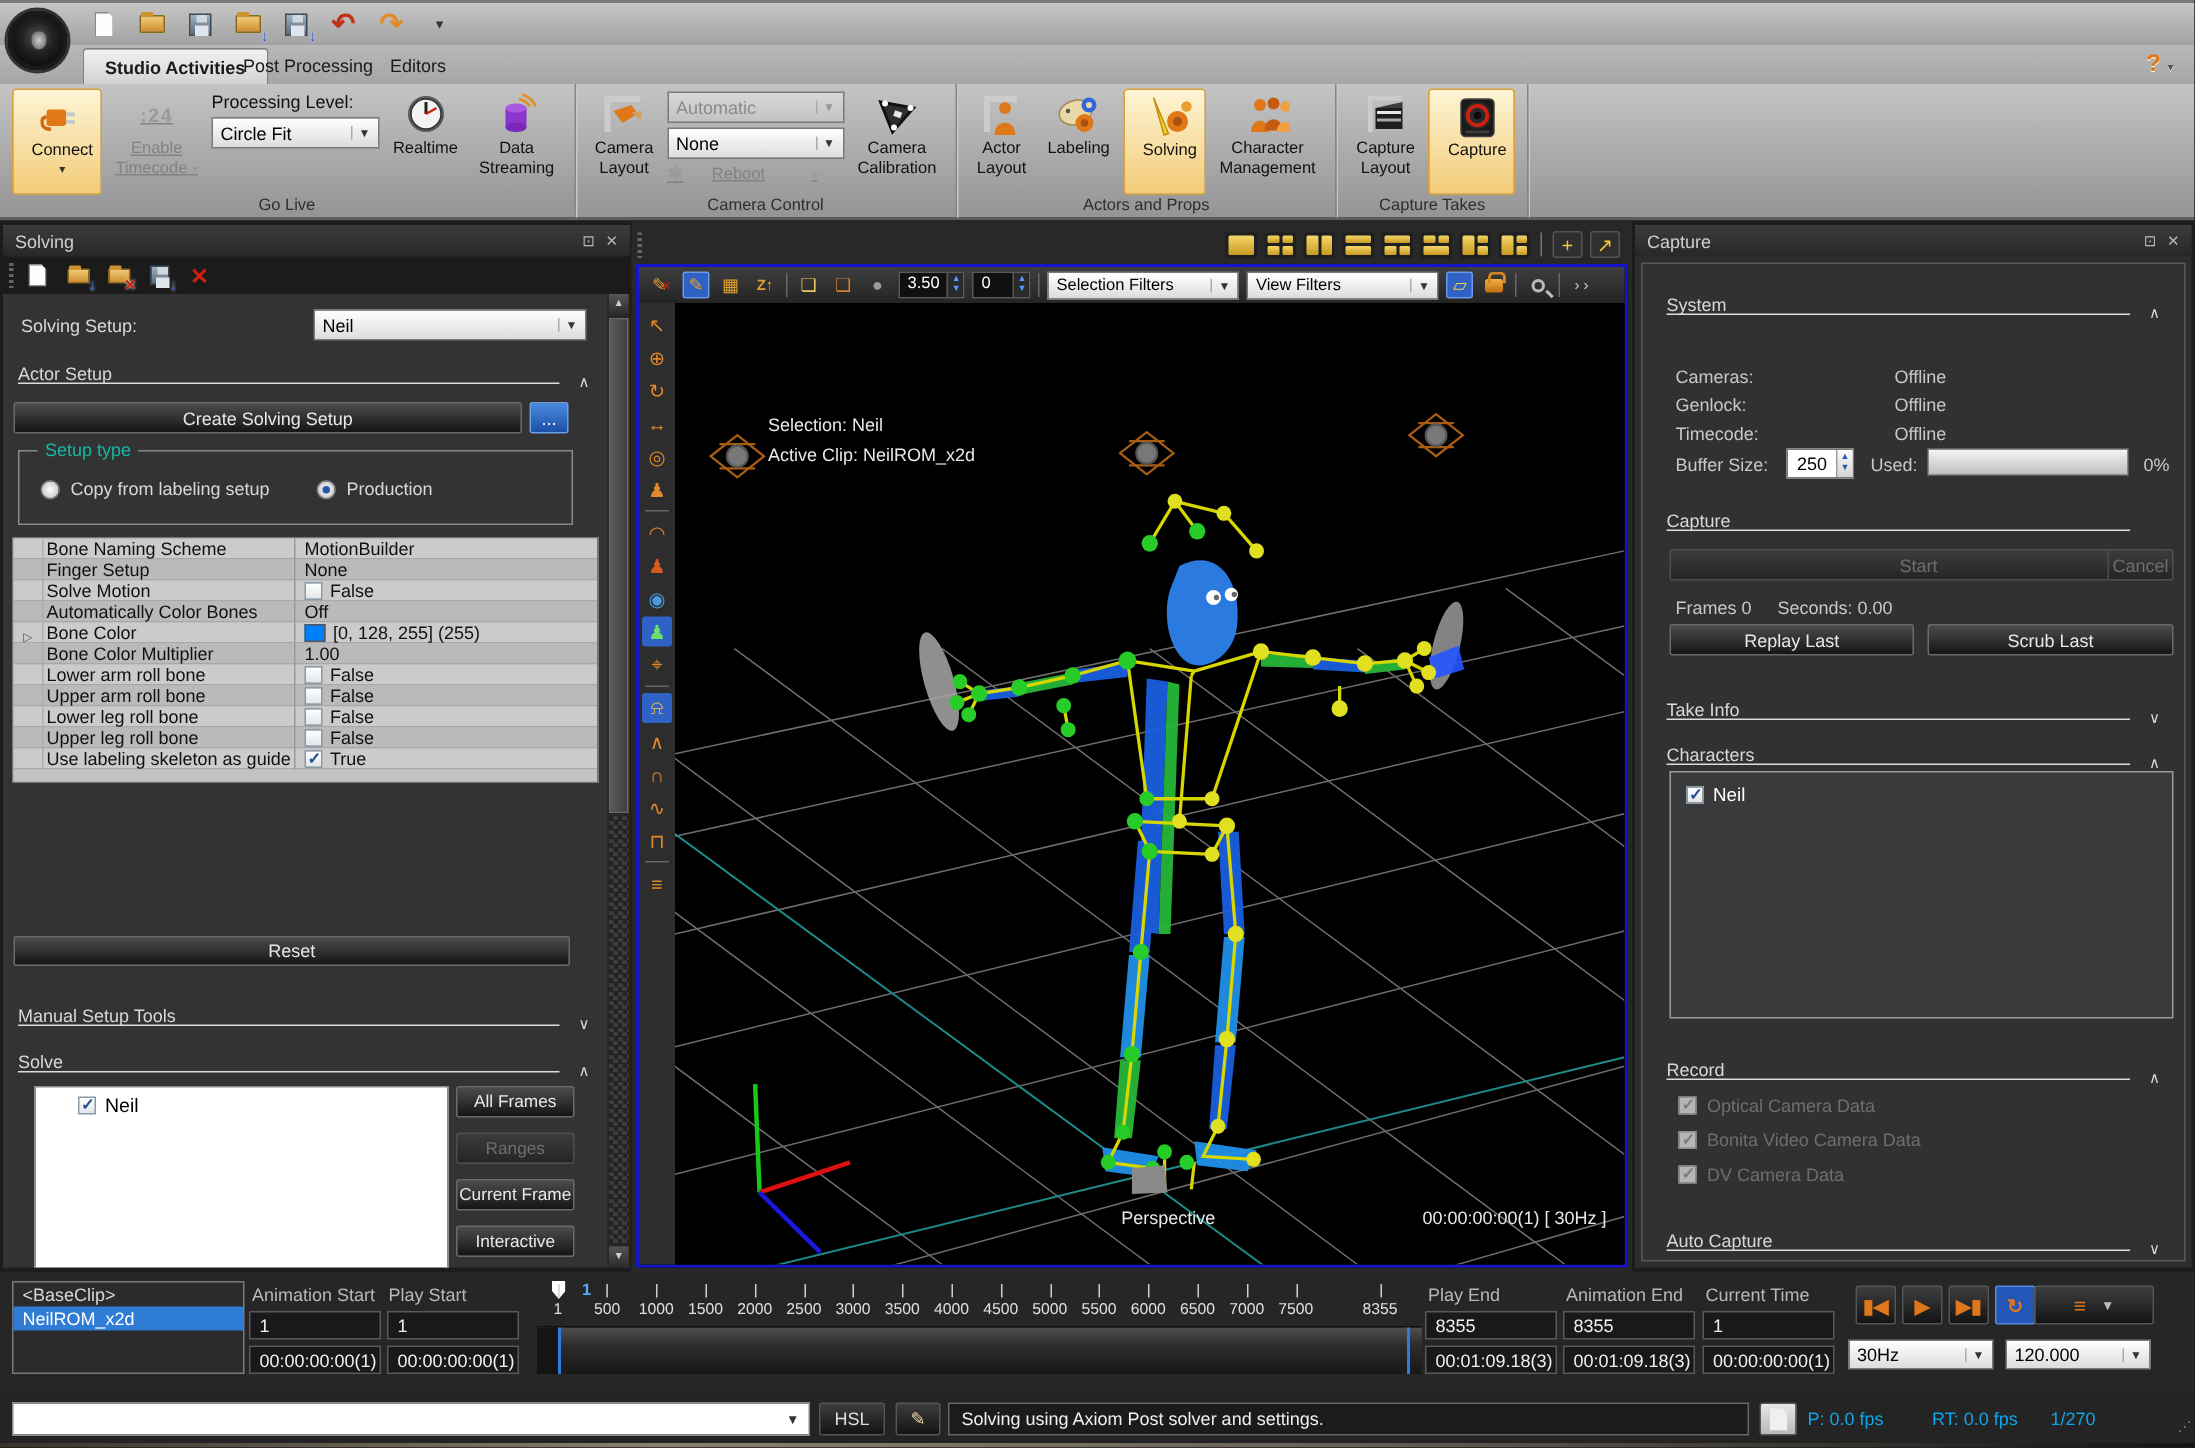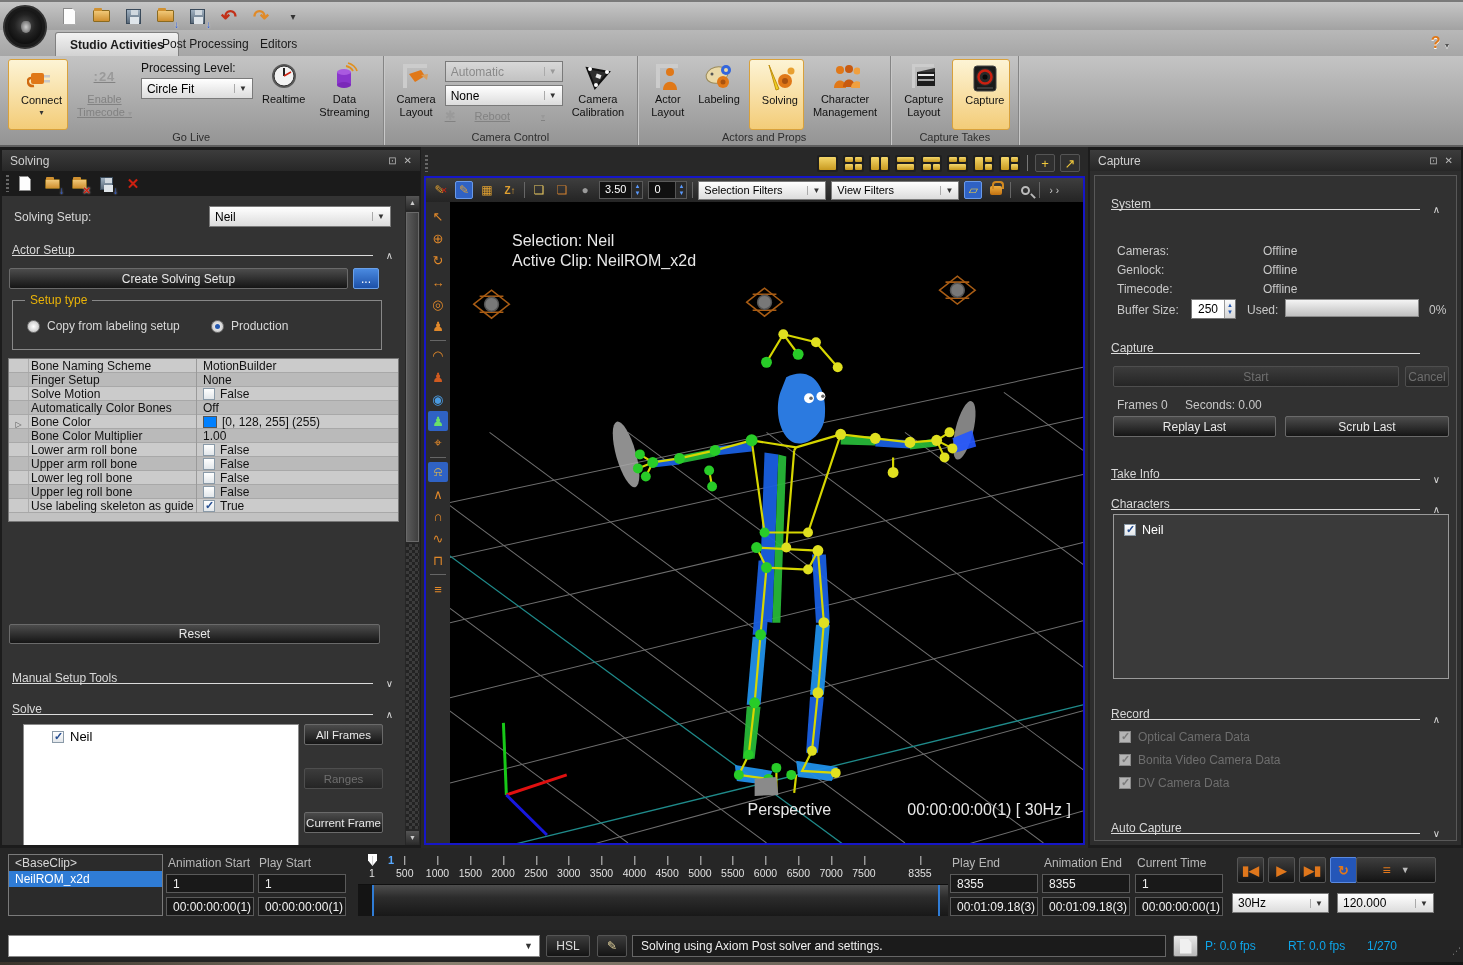--- a/index.html
+++ b/index.html
@@ -87,41 +87,41 @@
   .flabel { color:#d8d8d8; font-size:12px; position:absolute; }
   .sechead { position:absolute; left:10px; right:10px; height:16px; }
   .sechead .t { color:#d8d8d8; font-size:12px; }
   .sechead .ln { position:absolute; left:0; right:22px; bottom:0; border-bottom:1px solid #dcdcdc; }
   .sechead .ch { position:absolute; right:2px; bottom:-5px; color:#d8d8d8; font-size:10px; }
 
   .bigbtn { position:absolute; background:linear-gradient(#4c4c4c,#151515); border:1px solid #6a6a6a;
     color:#e8e8e8; font-size:12px; display:flex; align-items:center; justify-content:center; border-radius:2px; }
   .bluebtn { background:linear-gradient(#4a8ae0,#1c50a8); border:1px solid #6aa0e8; color:#fff; }
   .groupbox { position:absolute; border:1px solid #888; }
-  .groupbox .legend { position:absolute; left:12px; top:-8px; background:#333; padding:0 5px; color:#eab308; font-size:12px; }
+  .groupbox .legend { position:absolute; left:12px; top:-8px; background:#333; padding:0 5px; color:#14b8a6; font-size:12px; }
   .radio { width:13px; height:13px; border-radius:50%; background:radial-gradient(#fff,#b8b8b8); border:1px solid #777; position:relative; display:inline-block; vertical-align:-2px; }
   .radio.sel::after { content:""; position:absolute; inset:3px; border-radius:50%; background:#2458b0; }
 
   .proptable { position:absolute; left:6px; right:6px; border:1px solid #777; background:#c2c2c2; }
   .prop-row { display:flex; height:14px; align-items:center; border-bottom:1px solid #a8a8a8; font-size:12px; color:#111; }
   .prop-row:nth-child(odd) { background:#cbcbcb; }
   .prop-row:nth-child(even) { background:#bababa; }
   .prop-gutter { width:20px; text-align:center; color:#555; font-size:8px; align-self:stretch; line-height:19px; border-right:1px solid #adadad; }
   .prop-label { width:168px; padding-left:2px; border-right:1px solid #9a9a9a; overflow:hidden; white-space:nowrap; }
   .prop-value { flex:1; padding-left:6px; display:flex; align-items:center; gap:5px; overflow:hidden; white-space:nowrap; }
   .cb { display:inline-block; width:12px; height:12px; background:linear-gradient(#fff,#e2e6ea); border:1px solid #8a9aa8; position:relative; flex:none; }
   .cb.checked::after { content:"✓"; color:#274f92; font-size:11px; font-weight:bold; position:absolute; top:-2px; left:1px; }
   .cb.dis { background:#b5b5b5; border-color:#8a8a8a; }
   .cb.dis::after { color:#7c7c7c; }
   .swatch { display:inline-block; width:14px; height:12px; border:1px solid #555; flex:none; }
   .tbl-footer { height:8px; background:#c2c2c2; }
 
   .whitebox { position:absolute; background:#fff; border:1px solid #8a8a8a; }
   .wb-item { display:flex; align-items:center; gap:6px; padding:4px 6px 0 28px; font-size:13px; color:#000; }
-  .solvebtns { position:absolute; display:flex; flex-direction:column; gap:23px; }
+  .solvebtns { position:absolute; display:flex; flex-direction:column; gap:10px; }
   .solvebtns .bigbtn2 { position:relative; width:79px; height:21px; background:linear-gradient(#4c4c4c,#151515);
     border:1px solid #6a6a6a; color:#e8e8e8; font-size:11.5px; display:flex; align-items:center; justify-content:center; border-radius:2px; }
   .bigbtn2.dis, .bigbtn.dis { color:#6e6e6e; background:linear-gradient(#3c3c3c,#252525); border-color:#4e4e4e; }
   .spin { background:#fff; border:1px solid #777; display:inline-flex; height:20px; align-items:stretch; }
   .spin .val { padding:2px 6px; font-size:12px; color:#000; }
   .spin .arrs { display:flex; flex-direction:column; justify-content:center; border-left:1px solid #999;
     background:linear-gradient(#fafafa,#d5d5d5); padding:0 2px; font-size:6px; color:#2458b0; line-height:1.2; }
 
   
   #centerarea { left:421px; top:0; width:667px; height:701px; background:#282828; position:absolute; }
@@ -146,21 +146,21 @@
   .lockico { width:12px; height:9px; background:linear-gradient(#f0b040,#c07010); border-radius:2px; position:relative; }
   .lockico::before { content:""; position:absolute; left:2px; top:-5px; width:8px; height:6px; border:2px solid #d08820; border-bottom:none; border-radius:4px 4px 0 0; }
   .magico { width:9px; height:9px; border:2px solid #bbb; border-radius:50%; position:relative; }
   .magico::after { content:""; position:absolute; left:7px; top:7px; width:6px; height:2px; background:#bbb; transform:rotate(45deg); }
   .vp-left-icons { position:absolute; left:0; top:24px; bottom:0; width:24px; background:#2d2d2d;
     display:flex; flex-direction:column; align-items:center; padding-top:4px; gap:2px; }
   .vli { width:20px; height:20px; display:flex; align-items:center; justify-content:center; color:#e0882a; font-size:13px; border-radius:2px; flex:none; }
   .vli.sel { background:#2f62c4; }
   .vli-sep { width:16px; height:1px; background:#666; margin:2px 0; flex:none; }
   .canvas3d { position:absolute; left:24px; top:24px; right:0; bottom:0; background:#000; overflow:hidden; }
-  .vp-overlay { position:absolute; color:#e8e8e8; font-size:16px; }
+  .vp-overlay { position:absolute; color:#e8e8e8; font-size:12px;margin-top:44px; }
 
   
   #rightpanel { left:1090px; top:3px; width:371px; height:695px; }
   .rp-inner { position:absolute; left:4px; top:25px; right:4px; bottom:4px; background:#313131; border:1px solid #585858; }
   .kv-label { position:absolute; color:#c8c8c8; font-size:12px; }
   .progress { position:absolute; height:18px; background:linear-gradient(#f4f4f4,#bfbfbf); border:1px solid #8a8a8a; }
   .rp-cb-row { position:absolute; display:flex; align-items:center; gap:7px; font-size:12px; color:#d8d8d8; }
   .rp-cb-row.dis { color:#6e6e6e; }
 
   
@@ -898,21 +898,21 @@
               <span>▼</span>
             </span>
         </span>
         <span class="kv-label" style="left:152px; top:127px">Used:</span>
         <div class="progress" style="left:190px; top:123px; width:134px"></div>
         <span class="kv-label" style="left:334px; top:127px">0%</span>
 
         <div class="sechead" style="top:162px; left:16px; right:14px">
           <span class="t">Capture</span><span class="ln"></span>
         </div>
-        <div class="bigbtn dis" style="left:18px; top:190px; width:286px; height:21px">Start</div>
+        <div class="bigbtn dis" style="left:18px; top:190px; width:332px; height:21px">Start</div>
         <div class="bigbtn dis" style="left:310px; top:190px; width:44px; height:21px">Cancel</div>
         <span class="kv-label" style="left:22px; top:222px">Frames 0</span>
         <span class="kv-label" style="left:90px; top:222px">Seconds: 0.00</span>
         <div class="bigbtn" style="left:18px; top:240px; width:163px; height:21px">Replay Last</div>
         <div class="bigbtn" style="left:190px; top:240px; width:164px; height:21px">Scrub Last</div>
 
         <div class="sechead" style="top:288px; left:16px; right:14px">
           <span class="t">Take Info</span><span class="ln"></span><span class="ch">∨</span>
         </div>
         <div class="sechead" style="top:318px; left:16px; right:14px">

